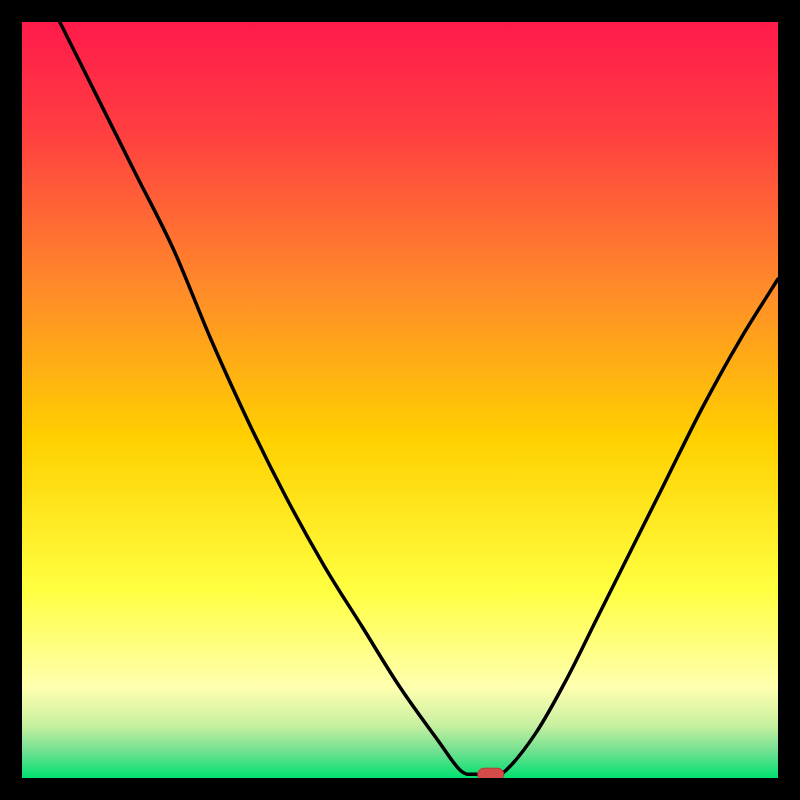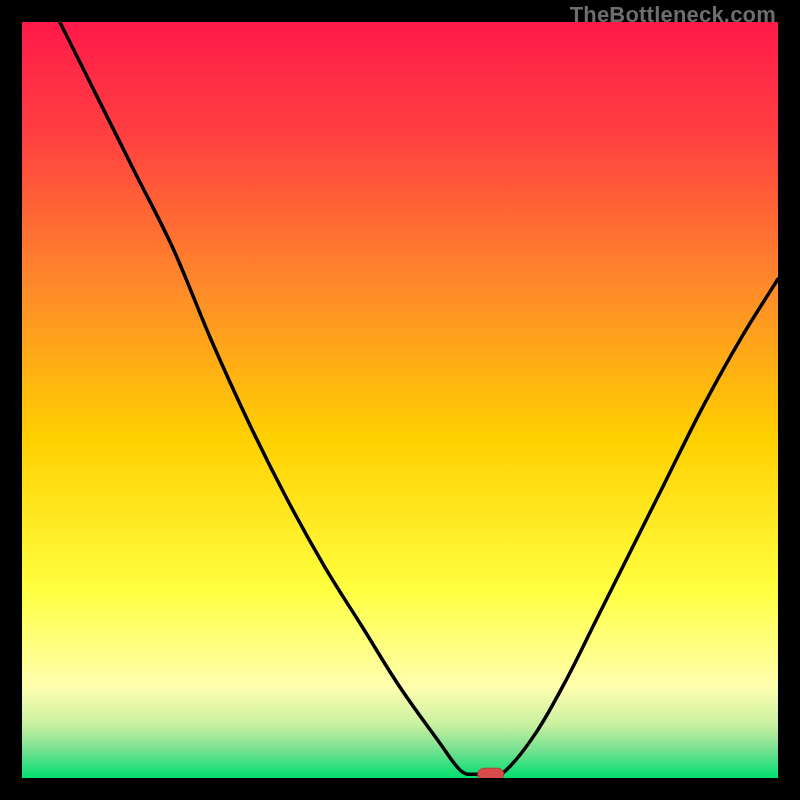--- a/index.html
+++ b/index.html
@@ -70,14 +70,13 @@
       </defs>
       <rect x="0" y="0" width="756" height="756" fill="url(#bgGrad)"></rect>
     </svg>
 
     <svg class="curve-layer" viewBox="0 0 756 756" preserveAspectRatio="none" width="756" height="756">
       <path id="curvePath" d="M 37.80 0.00 C 44.60 13.61, 61.99 48.38, 75.60 75.60 C 89.21 102.82, 99.79 123.98, 113.40 151.20 C 127.01 178.42, 137.59 196.86, 151.20 226.80 C 164.81 256.74, 175.39 286.22, 189.00 317.52 C 202.61 348.82, 213.19 372.10, 226.80 400.68 C 240.41 429.26, 250.99 450.42, 264.60 476.28 C 278.21 502.14, 288.79 521.19, 302.40 544.32 C 316.01 567.45, 326.59 583.03, 340.20 604.80 C 353.81 626.57, 364.39 644.87, 378.00 665.28 C 391.61 685.69, 404.91 703.23, 415.80 718.20 C 426.69 733.17, 431.68 742.32, 438.48 748.44 C 445.28 754.56, 448.16 751.54, 453.60 752.22 C 459.04 752.90, 463.28 752.90, 468.72 752.22 C 474.16 751.54, 475.68 755.92, 483.84 748.44 C 492.00 740.96, 503.19 726.97, 514.08 710.64 C 524.97 694.31, 533.43 678.13, 544.32 657.72 C 555.21 637.31, 563.67 619.01, 574.56 597.24 C 585.45 575.47, 592.55 561.25, 604.80 536.76 C 617.05 512.27, 628.99 488.38, 642.60 461.16 C 656.21 433.94, 666.79 411.42, 680.40 385.56 C 694.01 359.70, 704.59 340.65, 718.20 317.52 C 731.81 294.39, 749.20 267.93, 756.00 257.04" fill="none" stroke="#000000" stroke-width="3.5" stroke-linecap="round" stroke-linejoin="round"></path>
       <rect id="markerRect" x="455.72" y="746.22" width="26" height="12" rx="6" ry="6" fill="#d64a4a" stroke="#b23a3a" stroke-width="1"></rect>
     </svg>
   </div>
 
-  <div class="watermark">TheBottleneck.com</div>
 </div>
 
 </body></html>

